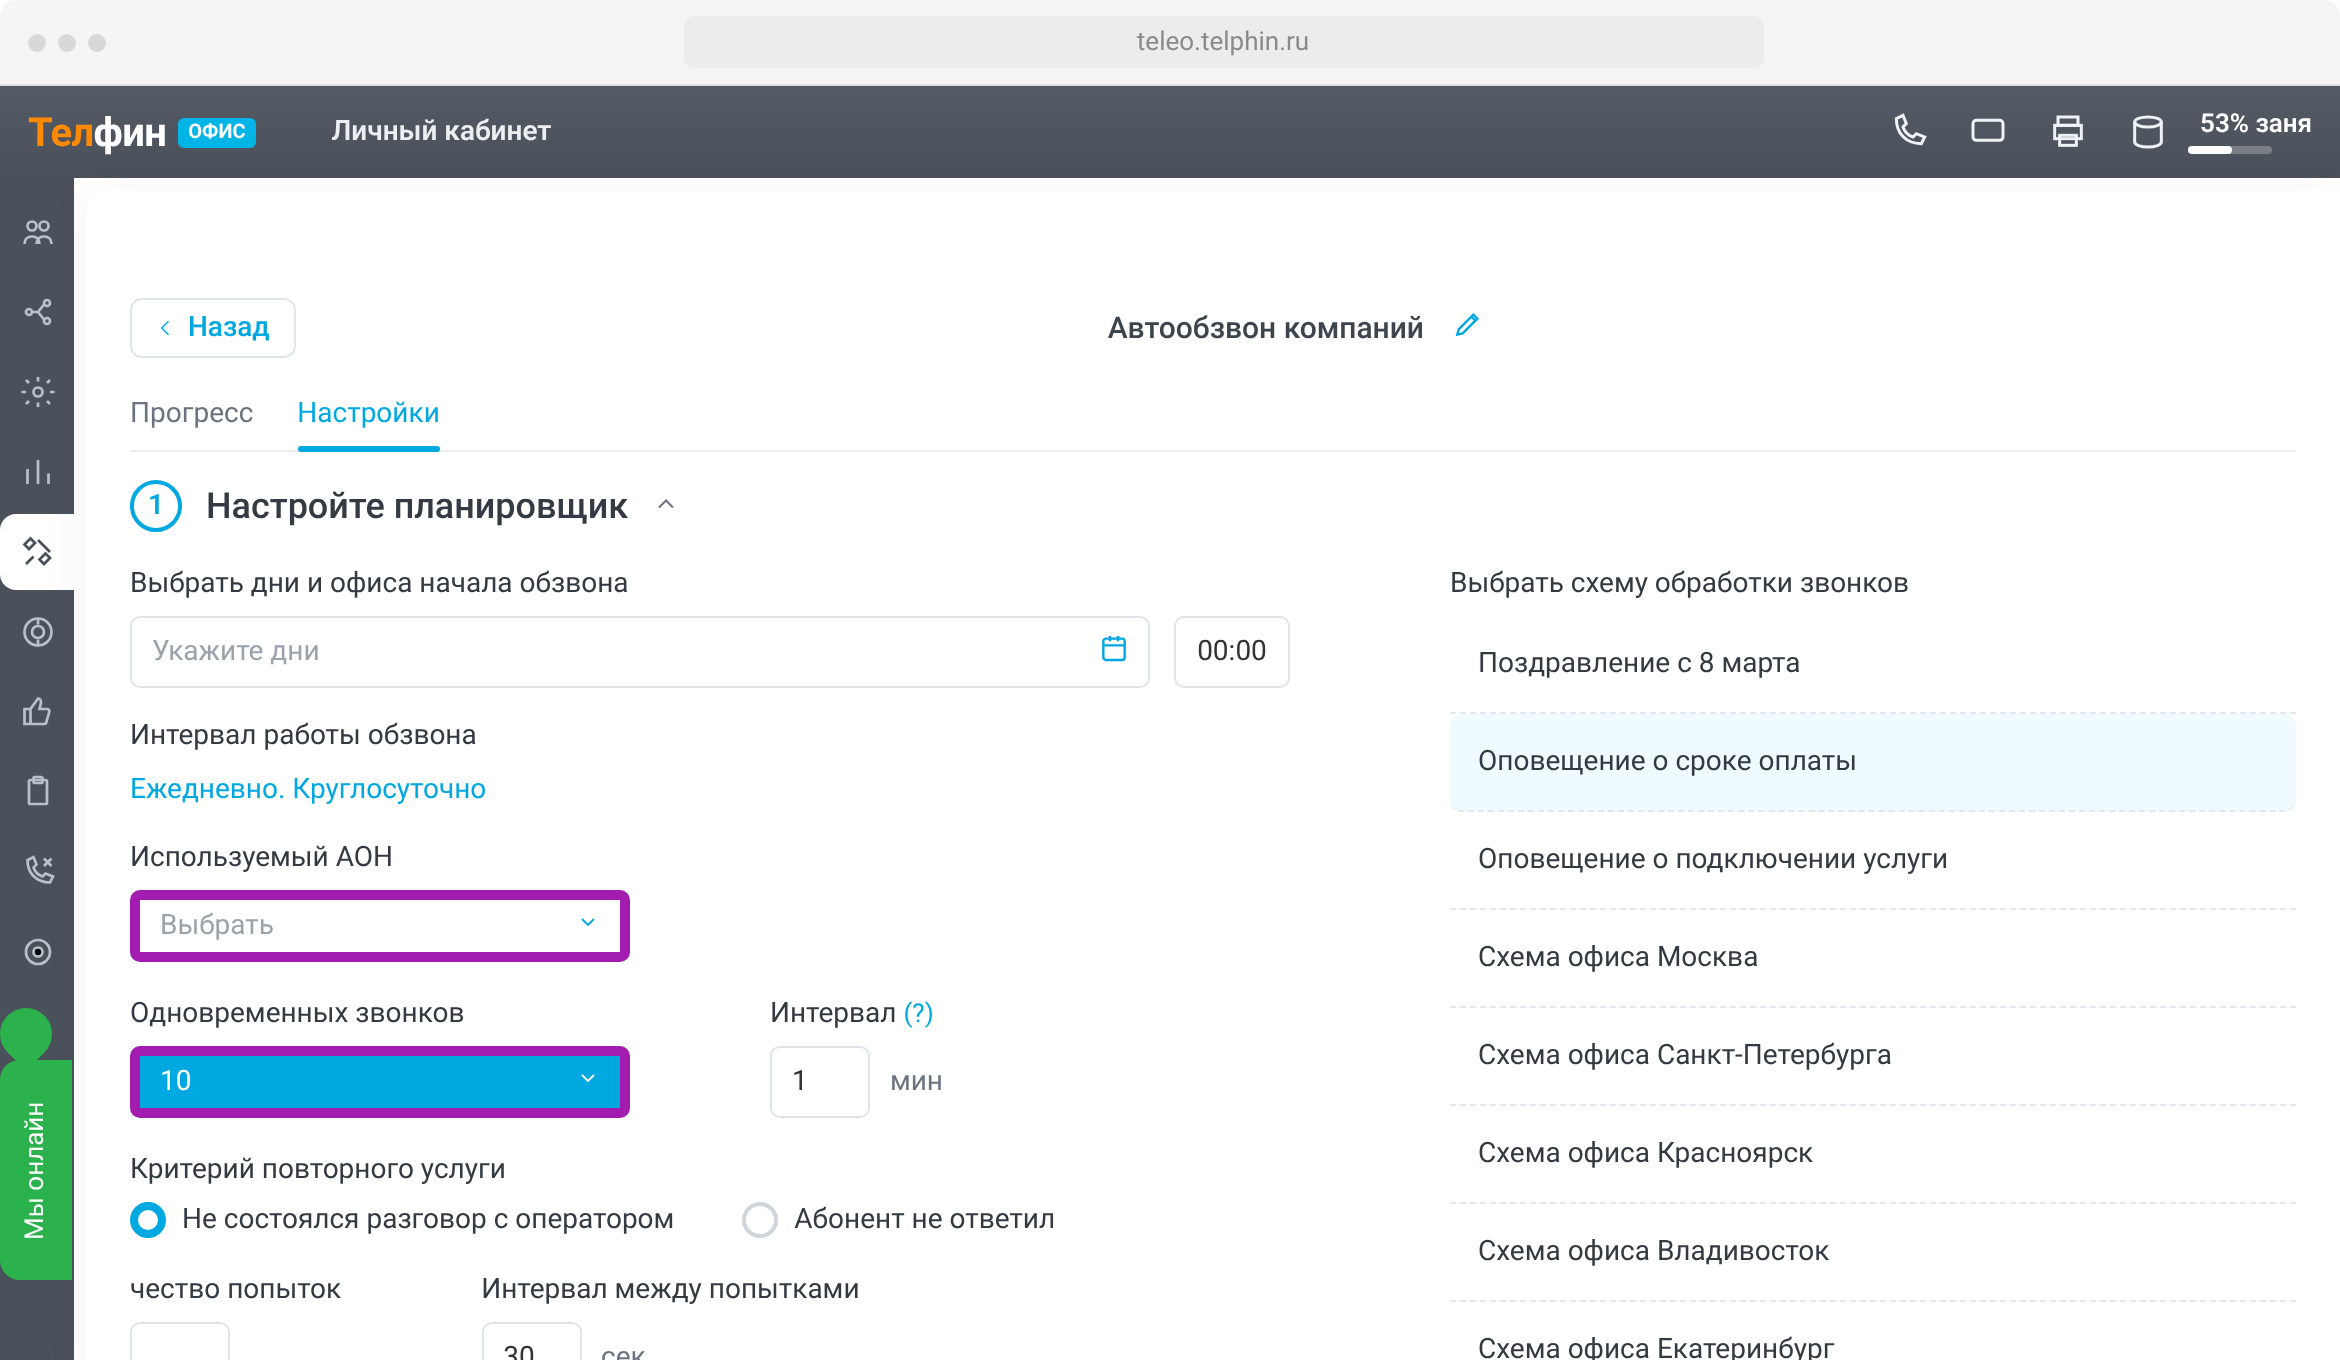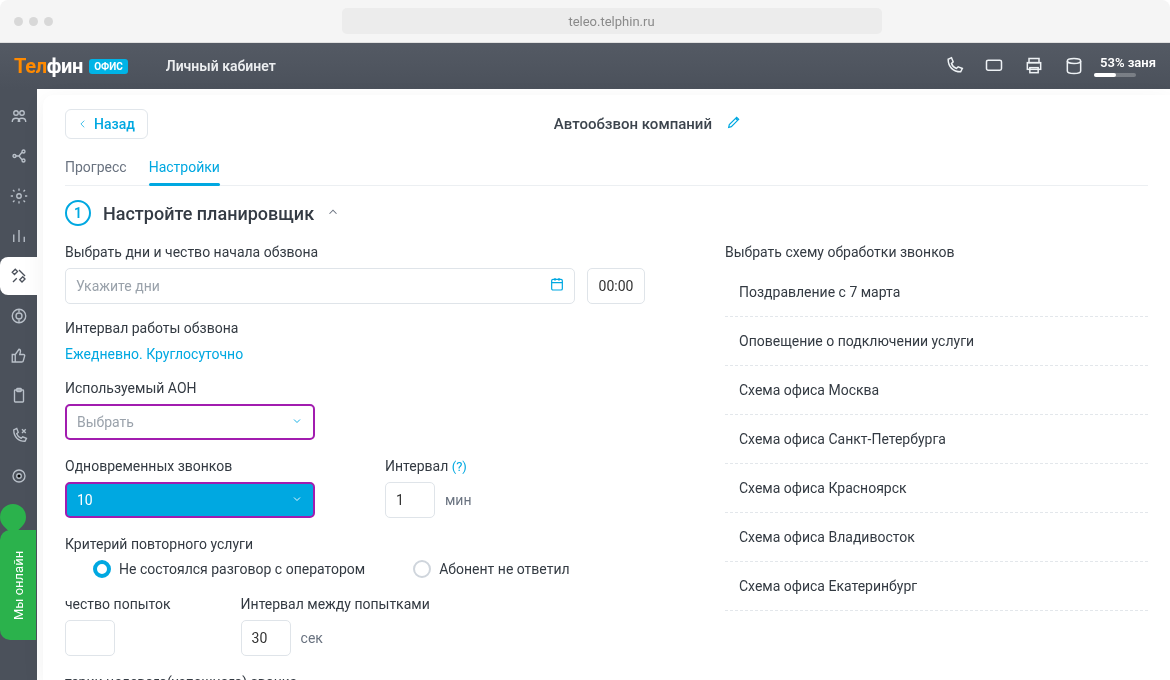--- a/index.html
+++ b/index.html
@@ -27,21 +27,21 @@
 .layout { display: flex; height: calc(680px - 43px - 46px); }
 
 .sidebar { width: 37px; background: #4b515b; display: flex; flex-direction: column; align-items: center; padding-top: 8px; gap: 2px; }
 .side-item { width: 37px; height: 38px; display: flex; align-items: center; justify-content: center; border-radius: 0; }
 .side-item svg { stroke: #b9c0c9; }
 .side-item.active { background: #fff; border-radius: 8px 0 0 8px; }
 .side-item.active svg { stroke: #4b515b; }
 
 .content { flex: 1; background: #fff; margin: 6px 0 0 6px; border-radius: 10px 0 0 0; box-shadow: 0 6px 24px rgba(0,0,0,0.06); padding: 14px 22px; overflow: hidden; position: relative; }
 
-.page-top { display: flex; align-items: center; margin-bottom: 12px; }
+.page-top { display: flex; align-items: center; margin-bottom: 12px; margin-top: 40px; }
 .back-btn { display: inline-flex; align-items: center; gap: 6px; border: 1px solid #e1e6eb; background: #fff; color: #00a8e1; font-size: 14px; font-weight: 500; padding: 6px 12px; border-radius: 6px; cursor: pointer; }
 .page-title-wrap { flex: 1; display: flex; justify-content: center; align-items: center; gap: 14px; }
 .page-title { font-size: 15px; color: #3c444d; font-weight: 500; }
 
 .tabs { display: flex; gap: 22px; border-bottom: 1px solid #eceff2; margin-bottom: 14px; }
 .tab { padding: 8px 0 10px; font-size: 14px; color: #6a7380; cursor: pointer; position: relative; }
 .tab.active { color: #00a8e1; }
 .tab.active::after { content: ""; position: absolute; left: 0; right: 0; bottom: -1px; height: 3px; background: #00a8e1; border-radius: 2px; }
 
 .section-header { display: flex; align-items: center; gap: 12px; margin-bottom: 18px; }
@@ -56,32 +56,32 @@
 .field-label { font-size: 14px; color: #333a42; margin-bottom: 8px; display: block; }
 .field-row { display: flex; gap: 12px; align-items: center; margin-bottom: 16px; }
 .input { height: 36px; border: 1px solid #dfe4e9; border-radius: 5px; padding: 0 10px; font-size: 14px; color: #333; }
 .input::placeholder { color: #9aa2ab; }
 .days-input { flex: 1; position: relative; }
 .days-input .cal { position: absolute; right: 10px; top: 50%; transform: translateY(-50%); color: #00a8e1; }
 .time-input { width: 58px; text-align: center; }
 
 .link-text { color: #00a8e1; font-size: 14px; margin-bottom: 14px; display: inline-block; }
 
-.select-box { width: 250px; height: 36px; border: 2px solid #a21caf; border-radius: 5px; padding: 0 10px; font-size: 14px; color: #9aa2ab; display: flex; align-items: center; justify-content: space-between; cursor: pointer; }
+.select-box { width: 250px; height: 36px; border: 5px solid #a21caf; border-radius: 5px; padding: 0 10px; font-size: 14px; color: #9aa2ab; display: flex; align-items: center; justify-content: space-between; cursor: pointer; }
 .select-box .chev-d { color: #00a8e1; }
 .select-hl { background: #00a8e1; color: #fff; text-align: right; }
 .select-hl .chev-d { color: #fff; }
 
 .row-2 { display: flex; gap: 70px; margin-bottom: 18px; }
 .subcol { }
 .num-input { width: 50px; text-align: left; }
 .unit { font-size: 14px; color: #6a7380; margin-left: 6px; }
 .help { color: #00a8e1; font-size: 13px; }
 
-.radio-row { display: flex; gap: 48px; margin-top: 6px; margin-bottom: 18px; margin-left: 28px; }
+.radio-row { display: flex; gap: 34px; margin-top: 6px; margin-bottom: 18px; }
 .radio-opt { display: flex; align-items: center; gap: 8px; font-size: 14px; color: #333a42; }
 .radio-ring { width: 18px; height: 18px; border: 2px solid #cfd5dc; border-radius: 50%; display: inline-block; }
 .radio-ring.checked { border: 4px solid #00a8e1; }
 
 .scheme-list { }
 .scheme-item { padding: 16px 14px; font-size: 14px; color: #333a42; border-bottom: 1px dashed #e3e7eb; cursor: pointer; }
 .scheme-item:first-child { border-top: none; }
 .scheme-item.selected { background: #f0fbff; border-radius: 6px; }
 
 .online-tab { position: absolute; left: 0; bottom: 40px; width: 36px; height: 110px; background: #2bb24c; border-radius: 0 10px 10px 0; color: #fff; writing-mode: vertical-rl; transform: rotate(180deg); display: flex; align-items: center; justify-content: center; font-size: 13px; }
@@ -256,21 +256,21 @@
       <span class="chev">
         <svg width="14" height="14" viewBox="0 0 24 24" stroke="#6b7380" stroke-width="2.5">
             <path d="M6 15l6-6 6 6"></path>
           </svg>
       </span>
     </div>
 
     <div class="two-col">
       <div class="left-col">
 
-        <label class="field-label">Выбрать дни и чество начала обзвона</label>
+        <label class="field-label">Выбрать дни и офиса начала обзвона</label>
         <div class="field-row">
           <div class="days-input" style="position:relative;flex:1">
             <input class="input" style="width: 100%;" placeholder="Укажите дни">
             <span class="cal">
               <svg width="16" height="16" viewBox="0 0 24 24" stroke="#00a8e1">
                   <rect x="4" y="5" width="16" height="16" rx="2"></rect>
                   <path d="M4 10h16M9 3v4M15 3v4"></path>
                 </svg>
             </span>
           </div>
@@ -331,21 +331,22 @@
           </div>
         </div>
 
         <label class="field-label" style="margin-top:8px">терии целевого(успешного) звонка</label>
 
       </div>
 
       <div class="right-col">
         <label class="field-label">Выбрать схему обработки звонков</label>
         <div class="scheme-list" id="scheme-list">
-            <div class="scheme-item">Поздравление с 7 марта</div>
+            <div class="scheme-item">Поздравление с 8 марта</div>
+            <div class="scheme-item selected">Оповещение о сроке оплаты</div>
             <div class="scheme-item">Оповещение о подключении услуги</div>
             <div class="scheme-item">Схема офиса Москва</div>
             <div class="scheme-item">Схема офиса Санкт-Петербурга</div>
             <div class="scheme-item">Схема офиса Красноярск</div>
             <div class="scheme-item">Схема офиса Владивосток</div>
             <div class="scheme-item">Схема офиса Екатеринбург</div>
           </div>
       </div>
     </div>
 

